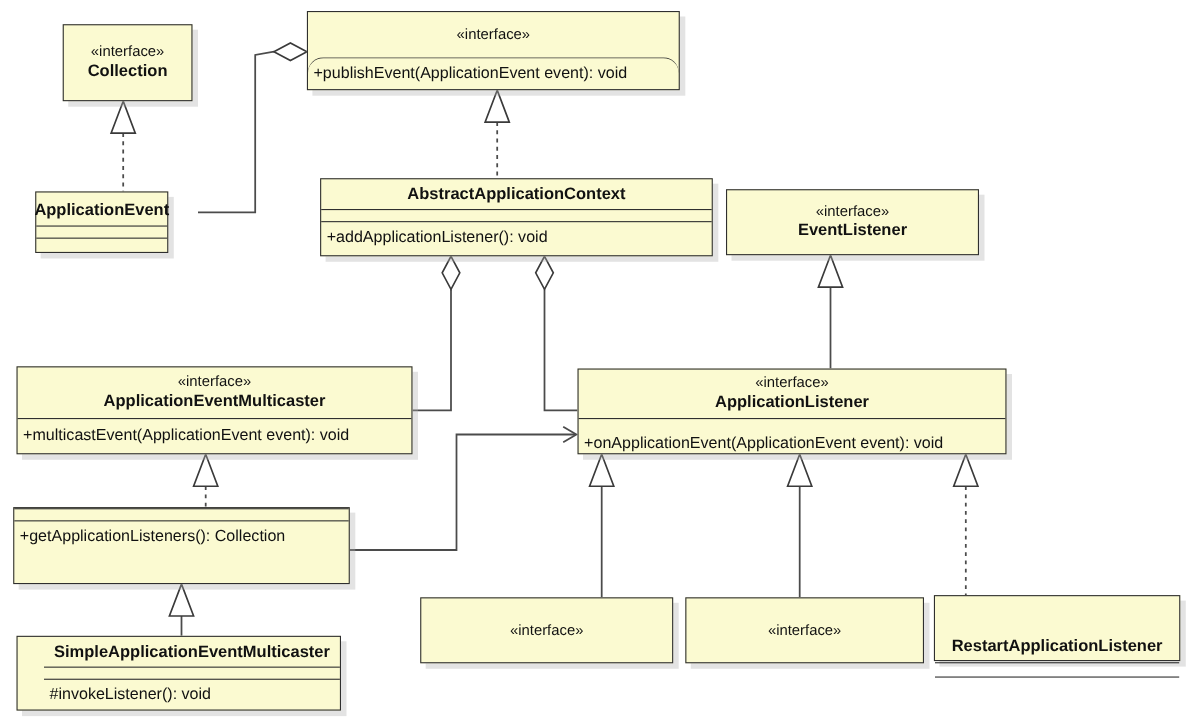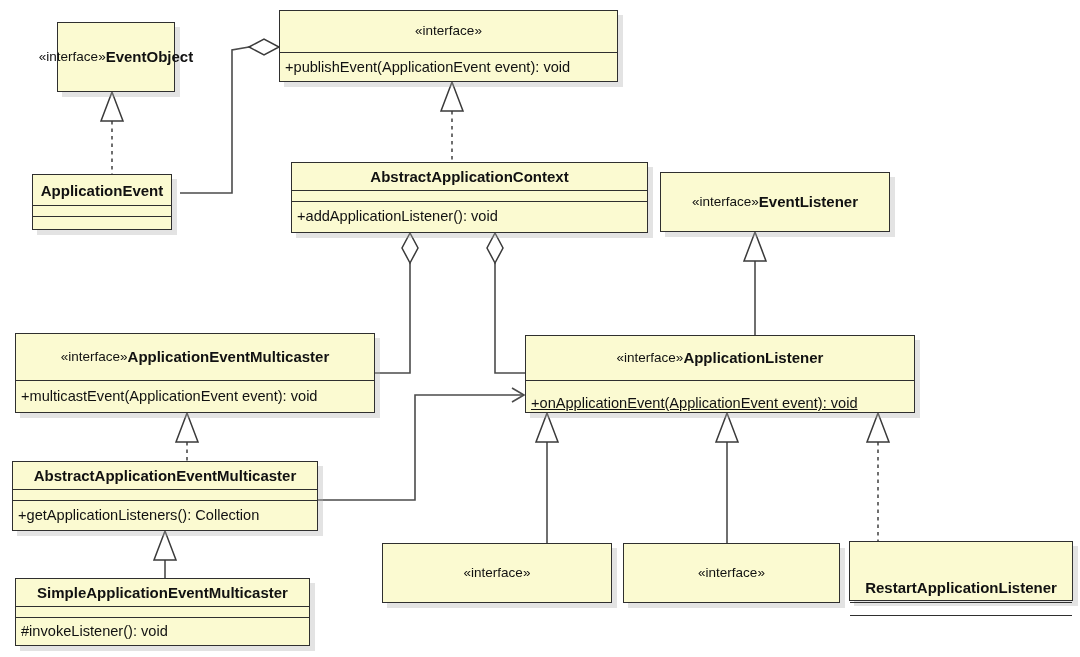--- a/index.html
+++ b/index.html
@@ -9,21 +9,21 @@
     font-family:"Liberation Sans", sans-serif;
     color:#111;
   }
   #wires { position:absolute; left:0; top:0; z-index:1; }
   .box {
     position:absolute; z-index:2; box-sizing:border-box;
     background:#fbfad1; border:1.6px solid #2f2f2f;
     box-shadow:5px 5px 0 rgba(175,175,175,0.35);
   }
   .hdr {
-    display:flex; flex-direction:row; justify-content:center;
+    display:flex; flex-direction:column; justify-content:center;
     align-items:center; text-align:left; line-height:1.25;
   }
   .stereo { font-size:13.5px; font-weight:normal; }
   .cname  { font-size:15px; font-weight:bold; }
   .name-row {
     display:flex; align-items:center; justify-content:center;
     font-size:15px; font-weight:bold; box-sizing:border-box;
   }
   .sep { border-top:1.4px solid #2f2f2f; box-sizing:border-box; }
   .ops {
@@ -98,32 +98,32 @@
   
   <g>
     <line class="wire dashed" x1="878" y1="442" x2="878" y2="541"></line>
     <polygon class="hollow" points="878,413 867,442 889,442"></polygon>
   </g>
 </svg>
 
 <div class="box" style="left:57px;top:22px;width:118px;height:70px;">
   <div class="hdr" style="height:100%;">
     <div class="stereo">«interface»</div>
-    <div class="cname">EventObject</div>
+    <div class="cname">Collection</div>
   </div>
 </div>
 
 <div class="box" style="left:279px;top:10px;width:339px;height:72px;">
   <div class="hdr" style="height:41px;">
     <div class="stereo">«interface»</div>
   </div>
-  <div class="sep ops" style="height:28px;">+publishEvent(ApplicationEvent event): void</div>
+  <div class="sep ops" style="height:28px;border-radius:14px;">+publishEvent(ApplicationEvent event): void</div>
 </div>
 
-<div class="box" style="left:32px;top:174px;width:140px;height:56px;">
+<div class="box" style="left:32px;top:174px;width:121px;height:56px;">
   <div class="name-row" style="height:30px;">ApplicationEvent</div>
   <div class="sep empty-row" style="height:11px;"></div>
   <div class="sep empty-row" style="height:12px;"></div>
 </div>
 
 <div class="box" style="left:275px;top:162px;width:357px;height:71px;margin-left:16px;">
   <div class="name-row" style="height:27px;">AbstractApplicationContext</div>
   <div class="sep empty-row" style="height:11px;"></div>
   <div class="sep ops" style="height:29px;">+addApplicationListener(): void</div>
 </div>
@@ -141,30 +141,29 @@
     <div class="cname">ApplicationEventMulticaster</div>
   </div>
   <div class="sep ops" style="height:31px;">+multicastEvent(ApplicationEvent event): void</div>
 </div>
 
 <div class="box" style="left:525px;top:335px;width:390px;height:78px;">
   <div class="hdr" style="height:44px;">
     <div class="stereo">«interface»</div>
     <div class="cname">ApplicationListener</div>
   </div>
-  <div class="sep ops" style="height:45px;text-decoration:underline;">+onApplicationEvent(ApplicationEvent event): void</div>
+  <div class="sep ops" style="height:45px;">+onApplicationEvent(ApplicationEvent event): void</div>
 </div>
 
 <div class="box" style="left:12px;top:461px;width:306px;height:70px;">
-  <div class="name-row" style="height:27px;">AbstractApplicationEventMulticaster</div>
   <div class="sep empty-row" style="height:11px;"></div>
   <div class="sep ops" style="height:28px;">+getApplicationListeners(): Collection</div>
 </div>
 
-<div class="box" style="left:15px;top:578px;width:295px;height:68px;">
+<div class="box" style="left:15px;top:578px;width:295px;height:68px;padding-left:24px;">
   <div class="name-row" style="height:27px;">SimpleApplicationEventMulticaster</div>
   <div class="sep empty-row" style="height:11px;"></div>
   <div class="sep ops" style="height:26px;">#invokeListener(): void</div>
 </div>
 
 <div class="box" style="left:382px;top:543px;width:230px;height:60px;">
   <div class="hdr" style="height:100%;">
     <div class="stereo">«interface»</div>
   </div>
 </div>

